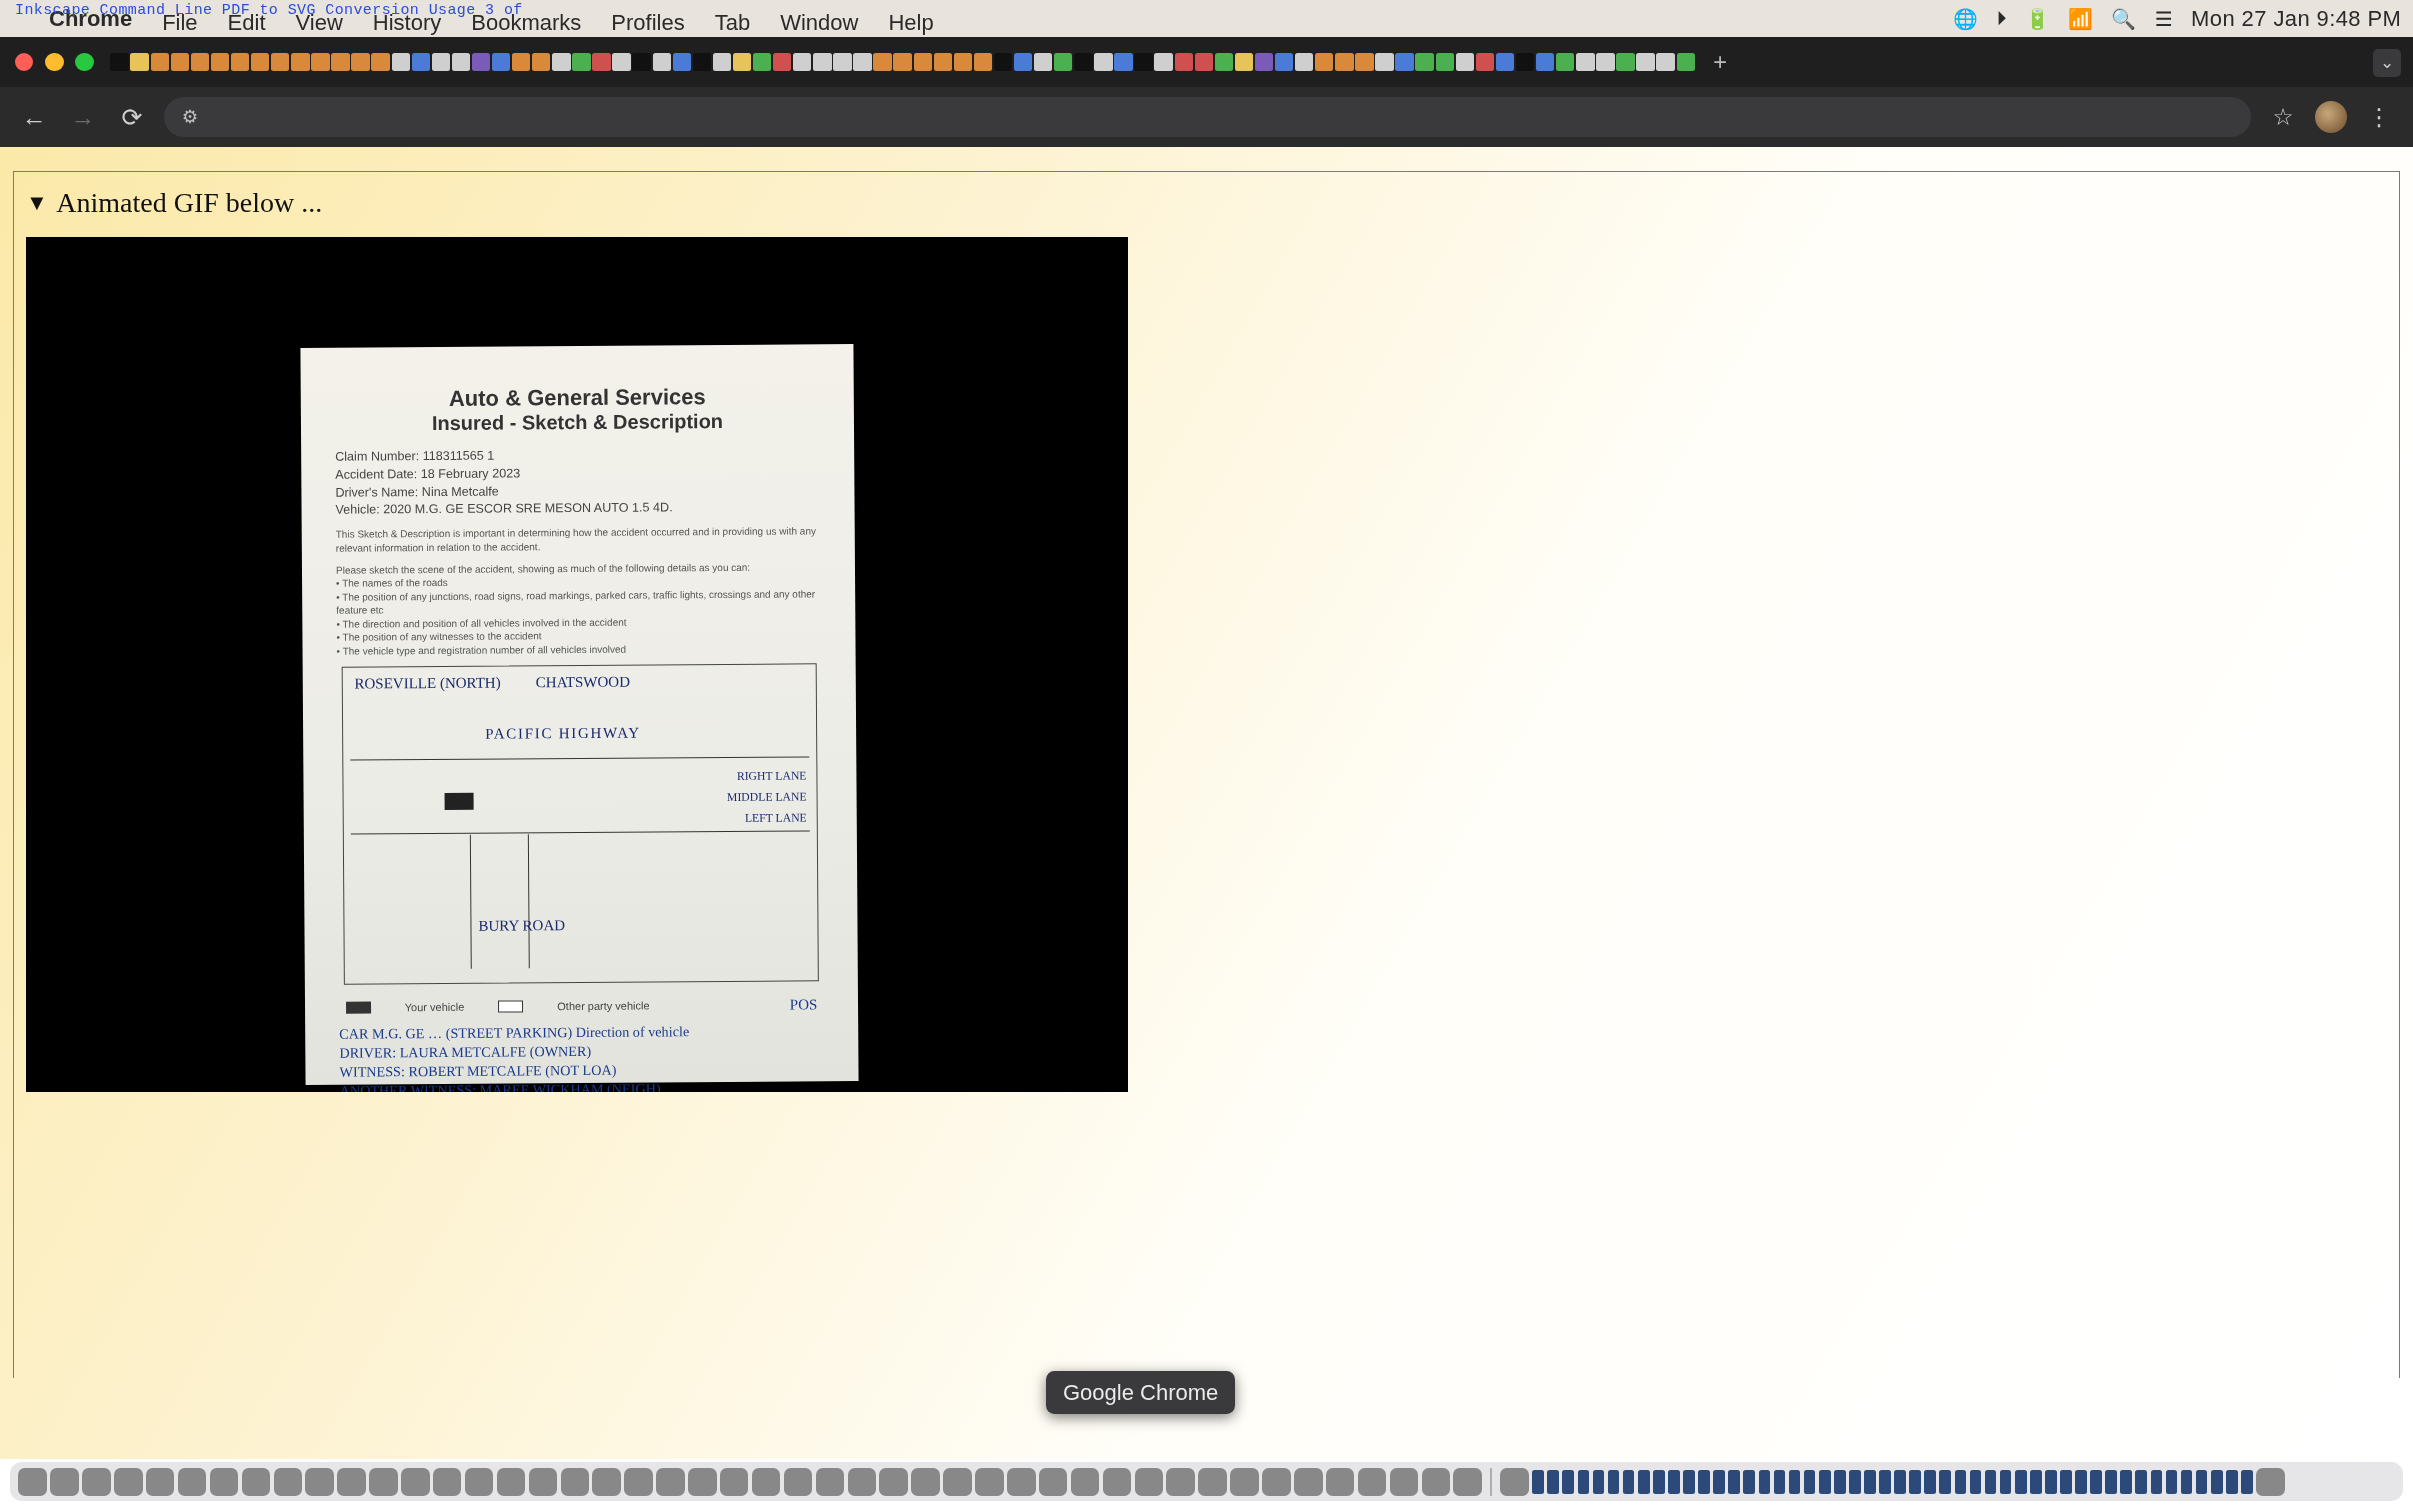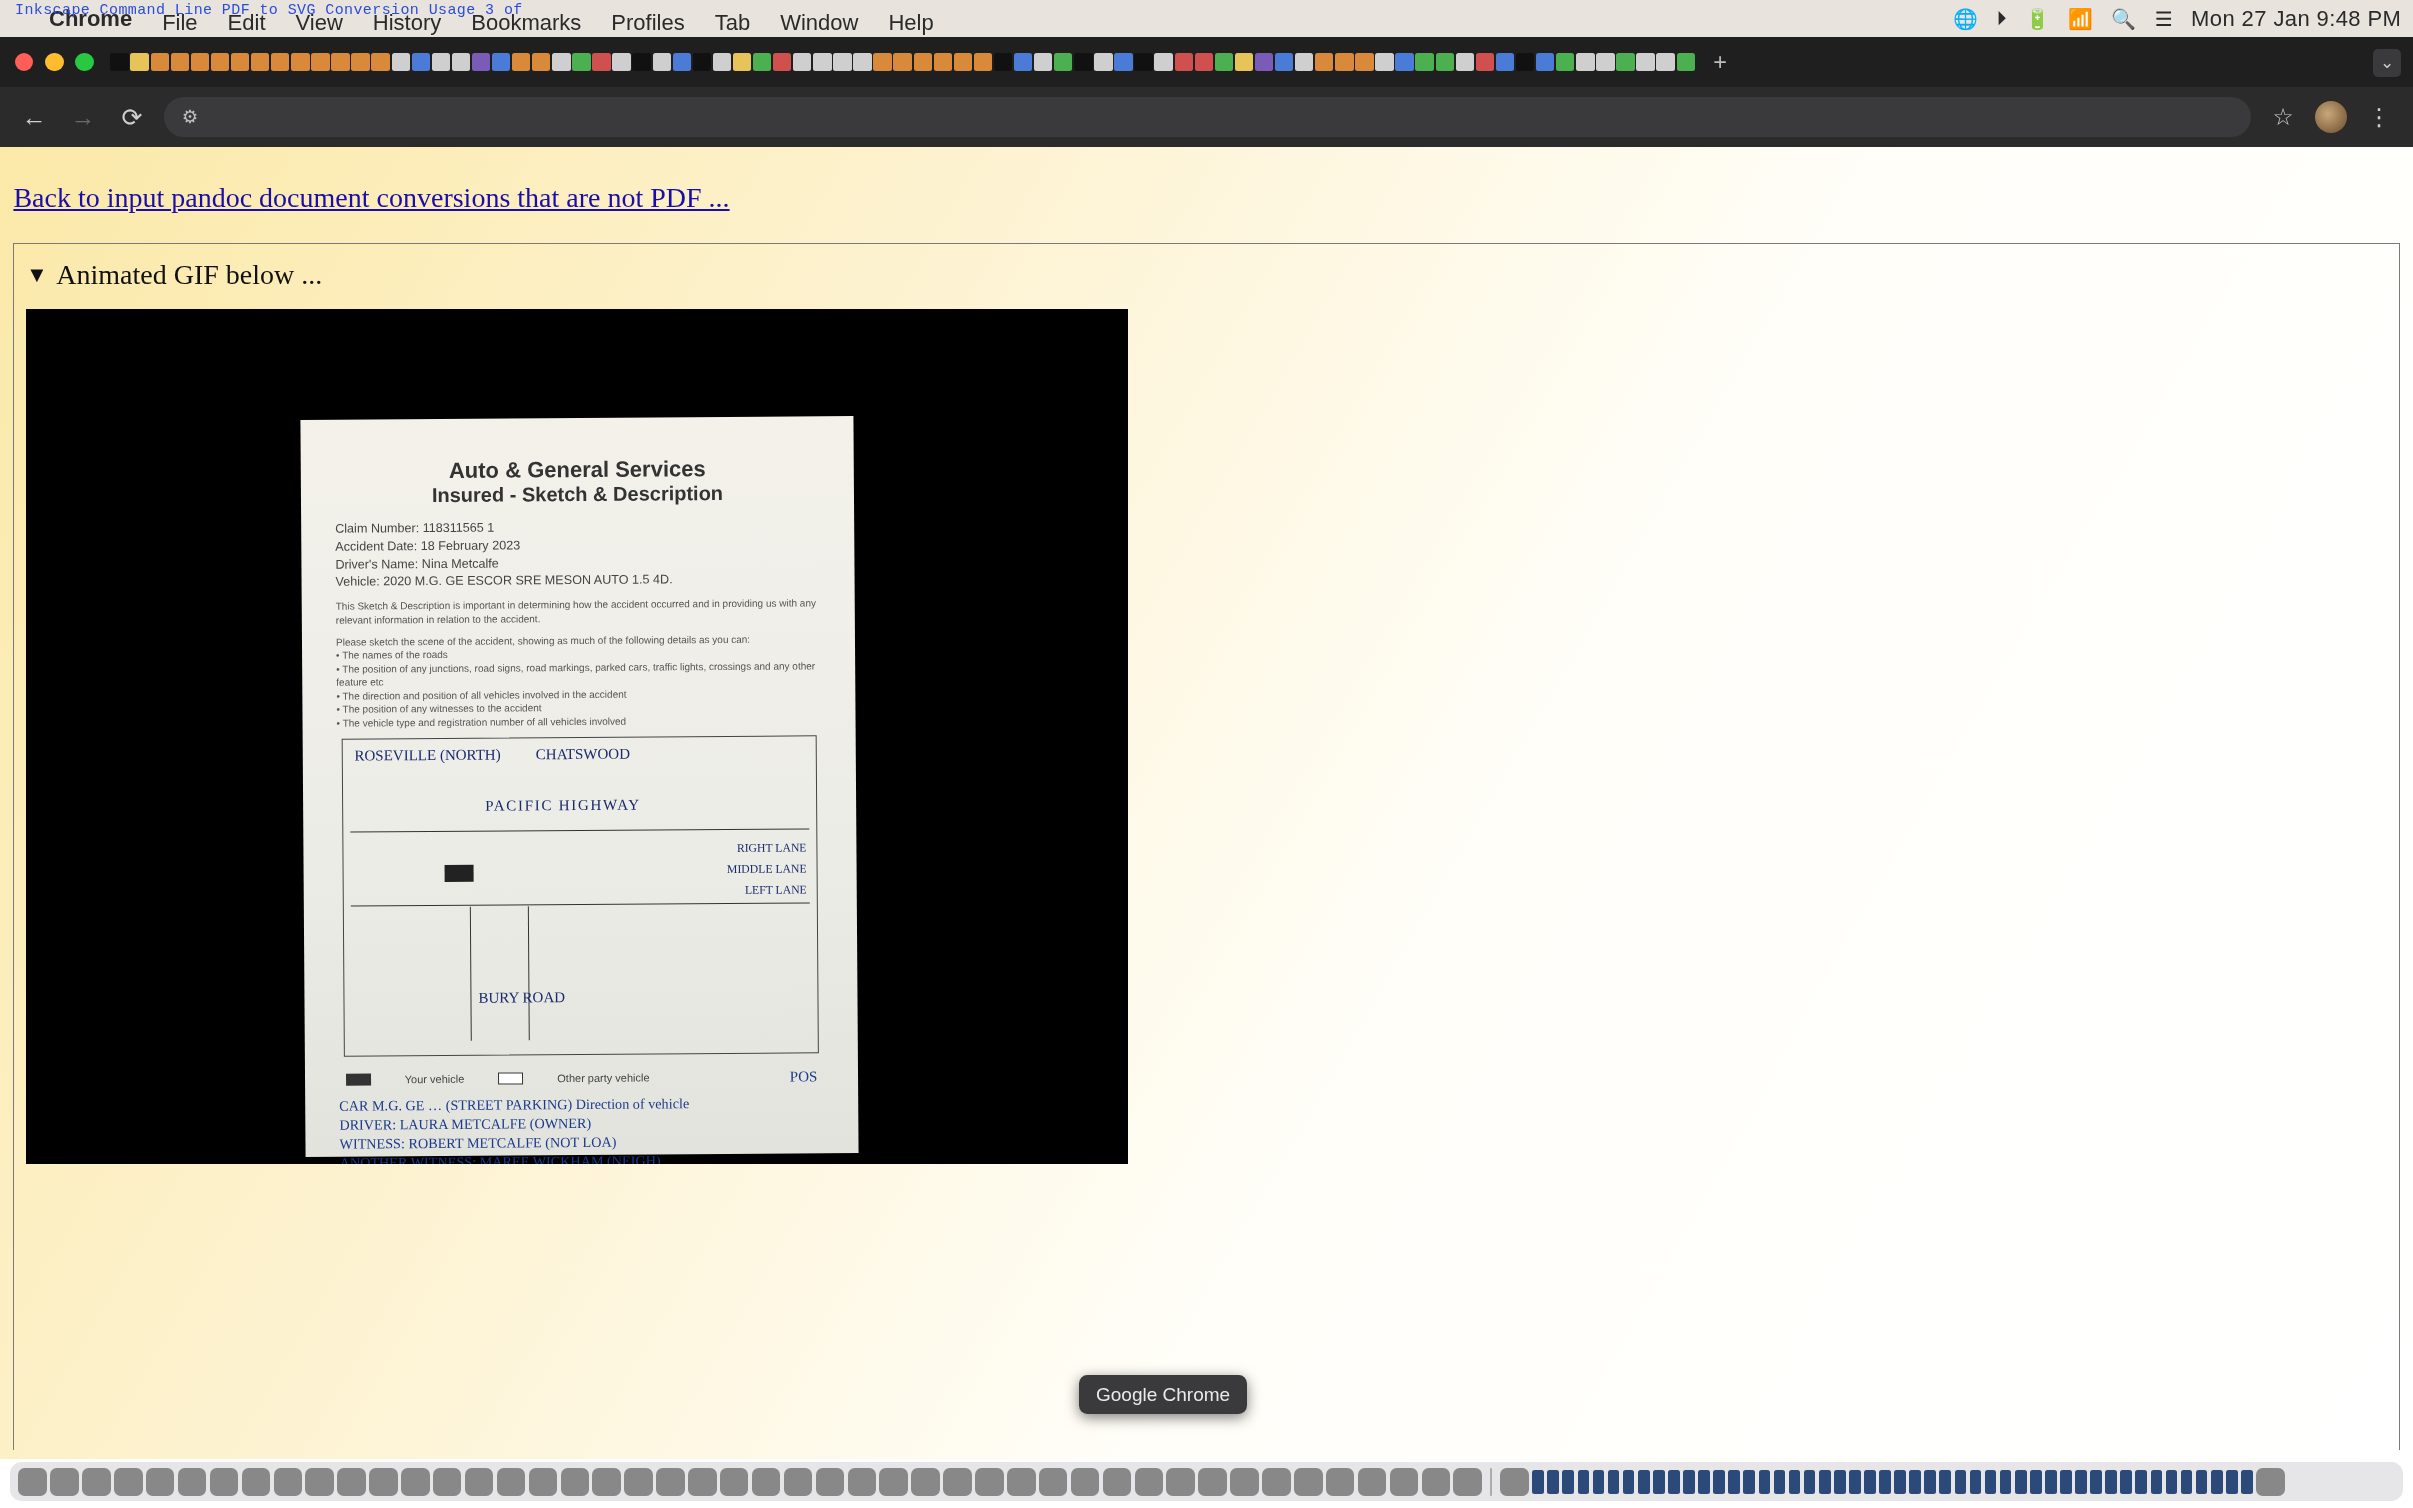--- a/index.html
+++ b/index.html
@@ -187,23 +187,23 @@
     display:flex; align-items:center;
     padding: 0 8.4px; gap:3.4px;
   }
   .dock .dicon {
     width:28.5px; height:28.5px; border-radius:6.7px;
     background:#888;
   }
   .dock .sep { width:1.7px; height:28.5px; background:rgba(0,0,0,0.25); margin:0 5px; border-radius:0.8px;}
   .dock .mini { width:11.7px; height:23.5px; border-radius:2.5px; background:#2b4a7a; }
   .dock-tooltip {
-    position:absolute; bottom:45px; left:1079px;
+    position:absolute; bottom:45px; left:1046px;
     background:#3a3a3c; color:#eaeaea;
-    font-size:19px; padding:8.4px 17px; border-radius:8.4px;
+    font-size:22px; padding:8.4px 17px; border-radius:8.4px;
     font-family:-apple-system, Arial, sans-serif;
     box-shadow:0 3.4px 13.4px rgba(0,0,0,0.5);
     white-space:nowrap;
   }
 
   
   .c1{background:#1e88e5}.c2{background:#ec407a}.c3{background:#fdd835}.c4{background:#43a047}
   .c5{background:#ffffff}.c6{background:#ff7043}.c7{background:#8e24aa}.c8{background:#000}
   .c9{background:#26c6da}.c10{background:#d32f2f}.c11{background:#6d4c41}.c12{background:#90a4ae}
 </style>
@@ -336,21 +336,20 @@
       <span class="site-icon">⚙</span>
     </div>
     <span class="tb-icon">☆</span>
     <span class="avatar"></span>
     <span class="tb-icon">⋮</span>
   </div>
 
   <div class="viewport">
     <div class="page">
 
-      <a class="backlink" href="#">Back to input pandoc document conversions that are not PDF ...</a>
 
       <div class="heading-box">
 
         <div class="details-row">
           <span class="tri">▼</span>
           <span>Animated GIF below ...</span>
         </div>
 
         <div class="gif-frame">
           <div class="paper">

